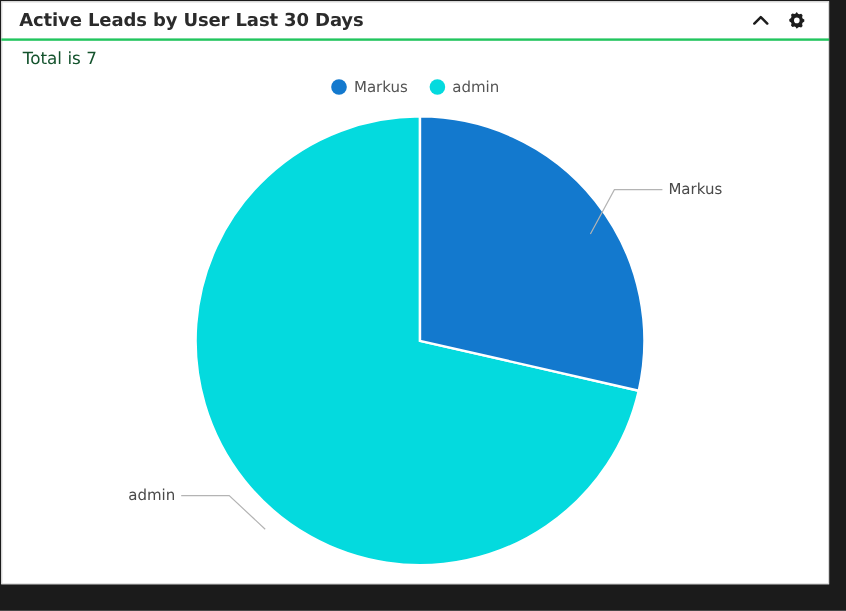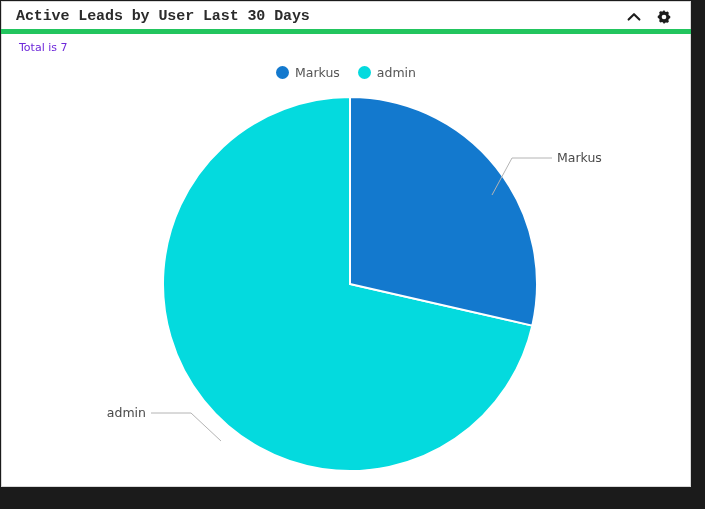--- a/index.html
+++ b/index.html
@@ -35,23 +35,22 @@
     overflow: hidden;
   }
 
   
   #panel-header {
     position: absolute;
     left: 0;
     top: 0;
     width: 690px;
     height: 33px;
-    border-bottom: 5px solid #22c55e;
+    border-bottom: 2px solid #22c55e;
     box-sizing: border-box;
-    font-family: Liberation Mono, monospace;
   }
   #panel-title {
     position: absolute;
     left: 15px;
     top: 7px;
     font-size: 15px;
     font-weight: bold;
     color: #2b2b2b;
     letter-spacing: -0.1px;
     white-space: nowrap;
@@ -68,22 +67,22 @@
   }
   #collapse-icon { right: 48px; }
   #settings-icon { right: 18px; }
   .hdr-icon svg { display: block; }
 
   
   #total-label {
     position: absolute;
     left: 18px;
     top: 40px;
-    font-size: 11px;
-    color: #6d28d9;
+    font-size: 14px;
+    color: #14532d;
     white-space: nowrap;
   }
 
   
   #legend {
     position: absolute;
     left: 0;
     top: 64px;
     width: 690px;
     display: flex;

